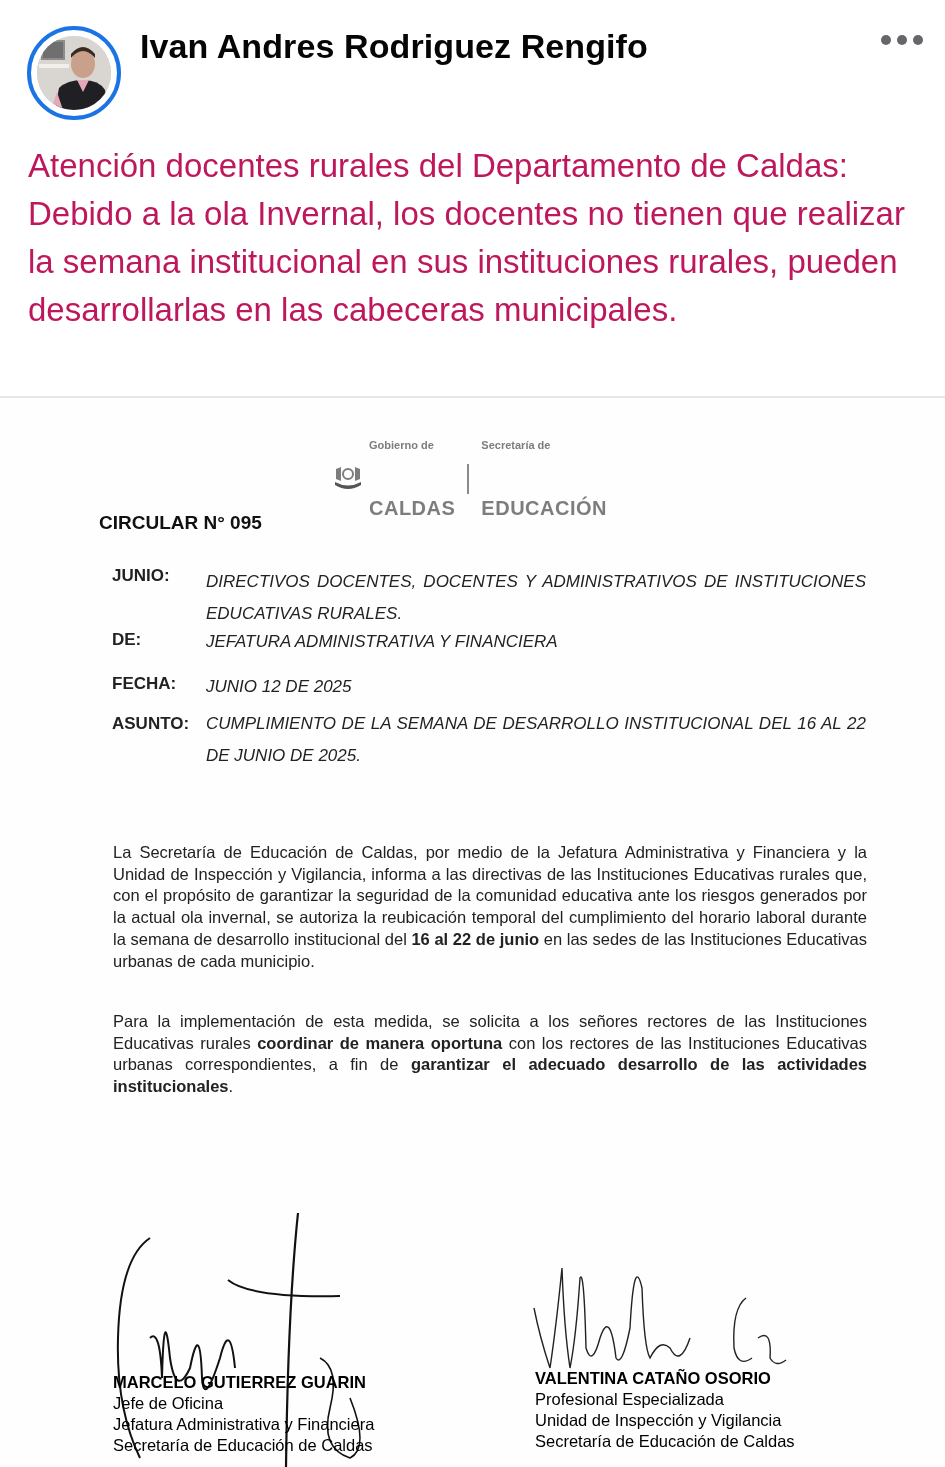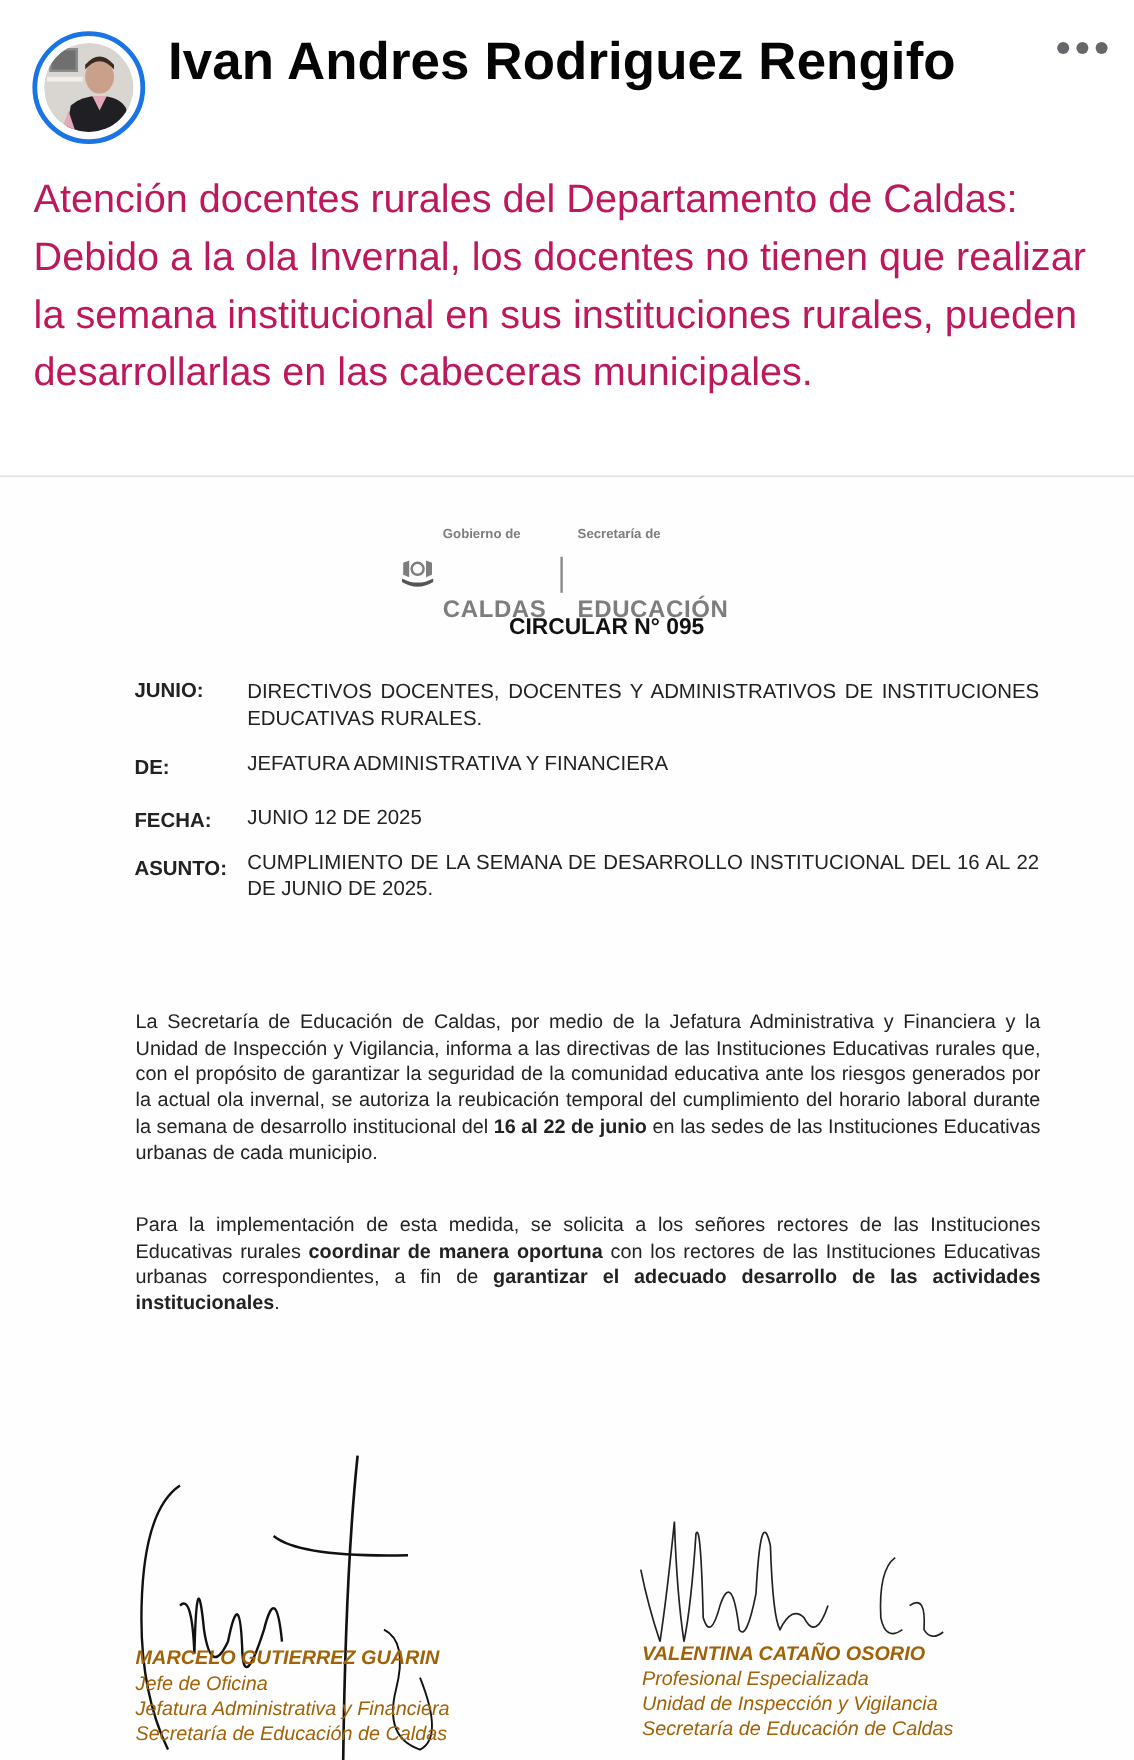--- a/index.html
+++ b/index.html
@@ -2,46 +2,46 @@
 <html><head>
 <meta charset="utf-8">
 <style>
   * { box-sizing: border-box; margin: 0; padding: 0; }
   html, body { width: 945px; height: 1467px; background: #ffffff; overflow: hidden; }
   body { font-family: "Liberation Sans", sans-serif; color: #1c1e21; position: relative; }
 
   .post-header { position: absolute; left: 0; top: 0; width: 945px; height: 130px; }
   .avatar-ring { position: absolute; left: 27px; top: 26px; width: 94px; height: 94px; border-radius: 50%; border: 4px solid #1b74e4; background: #fff; }
   .avatar { position: absolute; left: 6px; top: 6px; width: 74px; height: 74px; border-radius: 50%; overflow: hidden; background: linear-gradient(180deg,#d8d6d2 0%,#cfcac4 55%,#b9b2ab 100%); }
-  .author-name { position: absolute; left: 140px; top: 27px; font-size: 44px; font-weight: 700; color: #050505; letter-spacing: 0.1px; }
+  .author-name { position: absolute; left: 140px; top: 27px; font-size: 34px; font-weight: 700; color: #050505; letter-spacing: 0.1px; }
   .more-btn { position: absolute; right: 22px; top: 35px; display: flex; gap: 6px; cursor: pointer; }
   .more-btn span { width: 10px; height: 10px; border-radius: 50%; background: #65676b; display: block; }
 
   .post-text { position: absolute; left: 28px; top: 142px; width: 880px; font-size: 33px; line-height: 48px; color: #be185d; }
 
   .divider { position: absolute; left: 0; top: 396px; width: 945px; height: 2px; background: #e4e6eb; }
 
   .doc { position: absolute; left: 0; top: 398px; width: 945px; height: 1069px; background: #fefefe; }
   .logo { position: absolute; left: 333px; top: 42px; display: flex; align-items: center; gap: 6px; color: #7d7d7d; }
   .logo-shield { width: 30px; height: 28px; }
   .logo-small { font-size: 11px; font-weight: 700; line-height: 10px; }
   .logo-big { font-size: 20px; font-weight: 900; line-height: 20px; letter-spacing: 0.5px; margin-top: 48px; }
   .logo-sep { width: 2px; height: 30px; background: #8a8a8a; margin: 0 6px; }
 
-  .circ-title { position: absolute; left: 0; width: 945px; top: 114px; text-align: center; font-size: 19px; font-weight: 700; color: #111; padding-left: 66px; }
+  .circ-title { position: absolute; left: 0; width: 945px; top: 114px; font-size: 19px; font-weight: 700; color: #111; padding-left: 99px; }
 
   .field { position: absolute; left: 112px; width: 755px; font-size: 17px; color: #222; }
   .field .lbl { position: absolute; left: 0; top: 0; font-weight: 700; }
-  .field .val { position: absolute; left: 94px; width: 660px; line-height: 22px; text-align: justify; }
+  .field .val { position: absolute; left: 94px; width: 660px; line-height: 32px; text-align: justify; font-style: italic; }
 
   .para { position: absolute; left: 113px; width: 754px; font-size: 16.5px; line-height: 21.7px; color: #222; text-align: justify; }
   .para b { font-weight: 700; }
 
   .sig-svg { position: absolute; }
-  .signer { position: absolute; font-size: 16.5px; line-height: 21px; color: #a16207; font-style: italic; }
+  .signer { position: absolute; font-size: 16.5px; line-height: 21px; color: #000000; }
   .signer .nm { font-weight: 700; }
 </style>
 </head>
 <body>
 
 <div class="post-header">
   <div class="avatar-ring">
     <div class="avatar">
       <svg width="74" height="74" viewBox="0 0 74 74">
         <rect x="0" y="0" width="74" height="74" fill="#d9d5d0"></rect>

